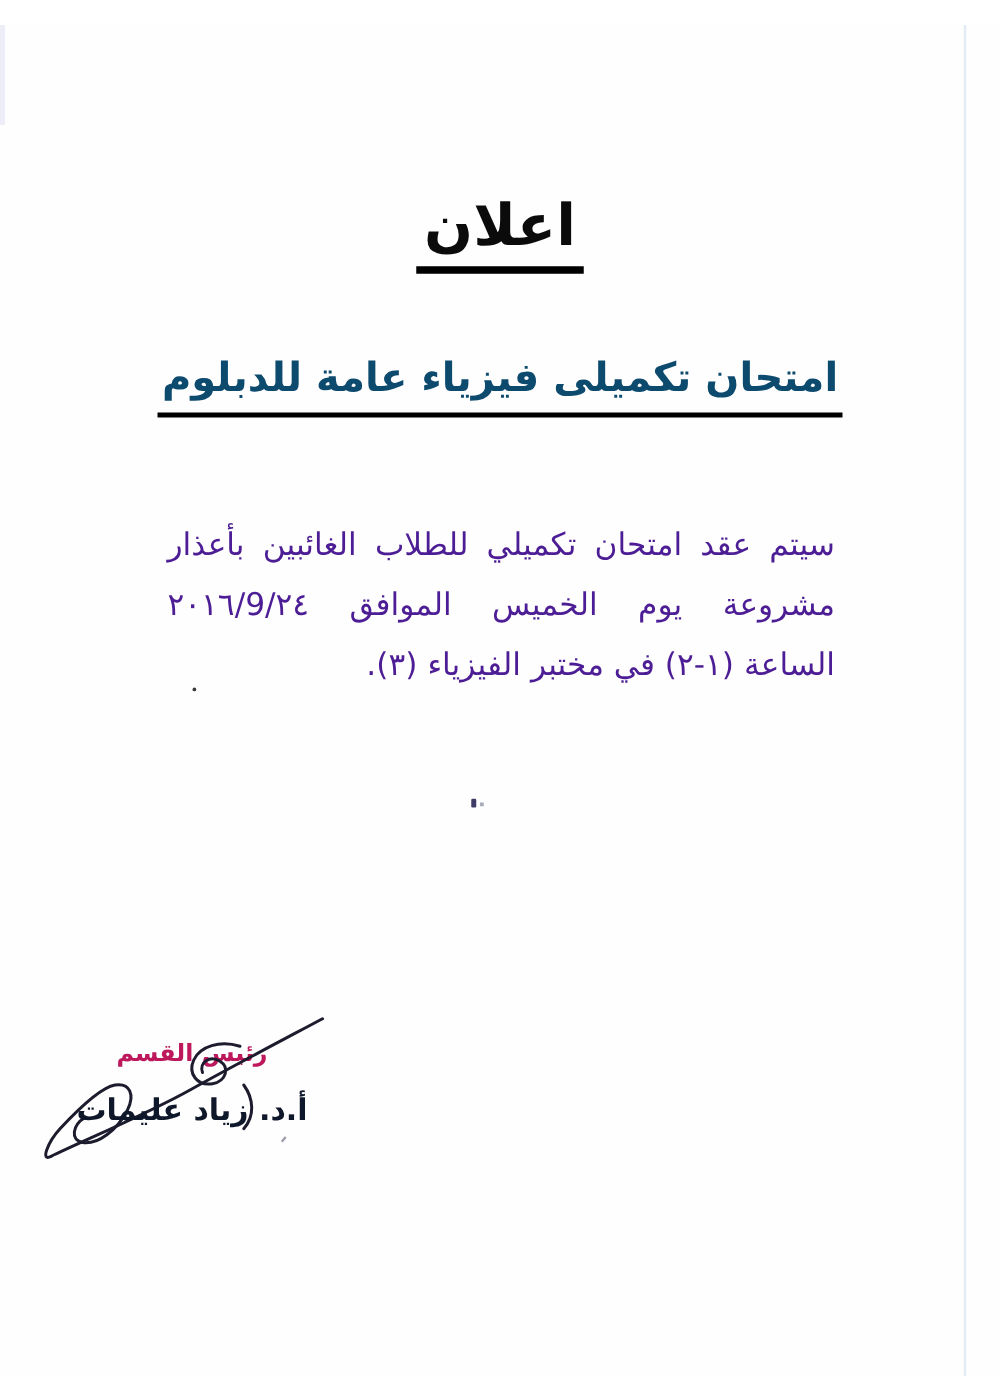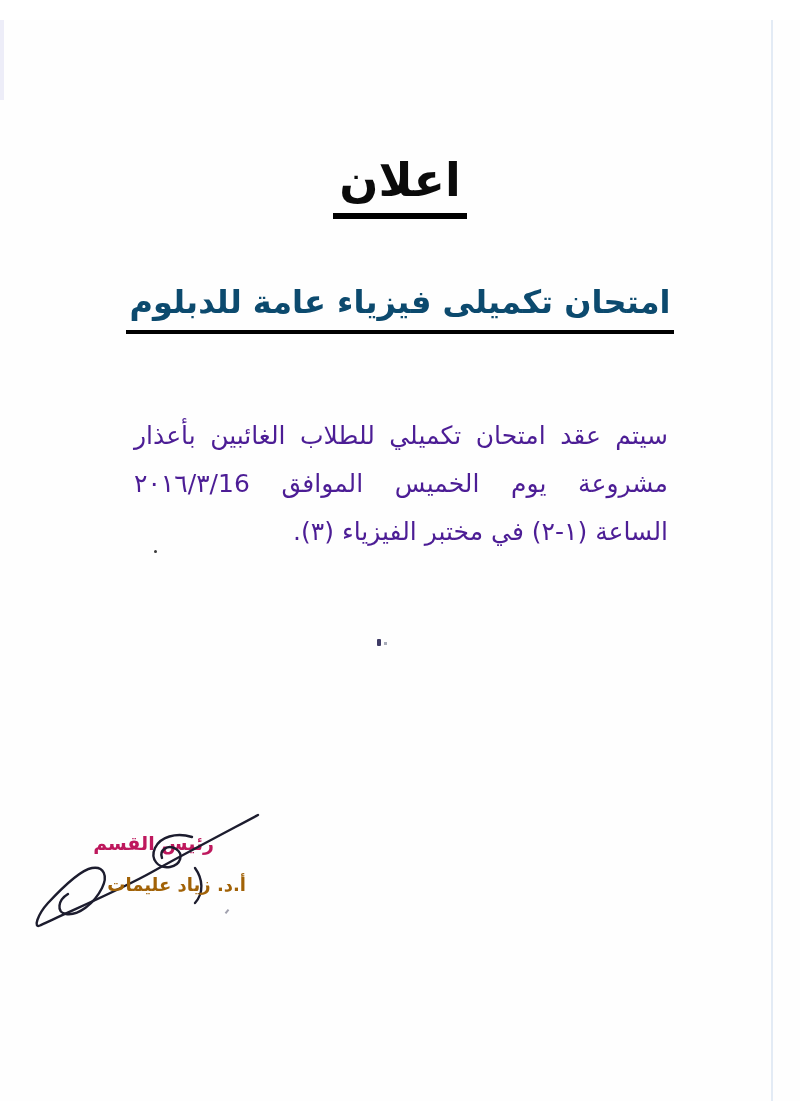--- a/index.html
+++ b/index.html
@@ -94,23 +94,23 @@
     top: 786px;
     left: 28px;
     width: 240px;
     height: 128px;
   }
   .sig-name {
     position: absolute;
     top: 854px;
     left: 116px;
     width: 130px;
-    font-size: 18px;
-    font-weight: bold;
-    color: #a16207;
+    font-size: 24px;
+    font-weight: bold;
+    color: #0f172a;
     white-space: nowrap;
   }
 
   
   .scan-line-right {
     position: absolute;
     top: 0;
     left: 771px;
     width: 2px;
     height: 1101px;
@@ -171,21 +171,21 @@
   <div class="title-wrap">
     <span class="title-text">اعلان</span>
   </div>
 
   <div class="subtitle-wrap">
     <span class="subtitle-text">امتحان تكميلى فيزياء عامة للدبلوم</span>
   </div>
 
   <div class="body-block">
     <div class="body-line">سيتم عقد امتحان تكميلي للطلاب الغائبين بأعذار</div>
-    <div class="body-line">مشروعة يوم الخميس الموافق ٢٠١٦/٣/16</div>
+    <div class="body-line">مشروعة يوم الخميس الموافق ٢٠١٦/9/٢٤</div>
     <div class="body-line last">الساعة (١-٢) في مختبر الفيزياء (٣).</div>
   </div>
 
   <div class="sig-role">رئيس القسم</div>
 
   <svg class="sig-svg" viewBox="0 0 240 128" xmlns="http://www.w3.org/2000/svg">
     <g fill="none" stroke="#1c1c2e" stroke-width="2.4" stroke-linecap="round" stroke-linejoin="round">
       <path d="M 230 9 C 200 25, 158 47, 124 66 C 92 84, 40 106, 13 119"></path>
       <path d="M 13 119 C 4 124, 10 108, 20 97 C 34 82, 52 64, 64 62 C 76 60, 80 70, 74 82 C 66 98, 50 110, 38 108 C 28 106, 30 94, 40 88"></path>
       <path d="M 164 31 C 148 26, 132 31, 127 42 C 122 53, 130 63, 142 61 C 153 59, 156 48, 148 43 C 140 38, 131 44, 134 52"></path>

